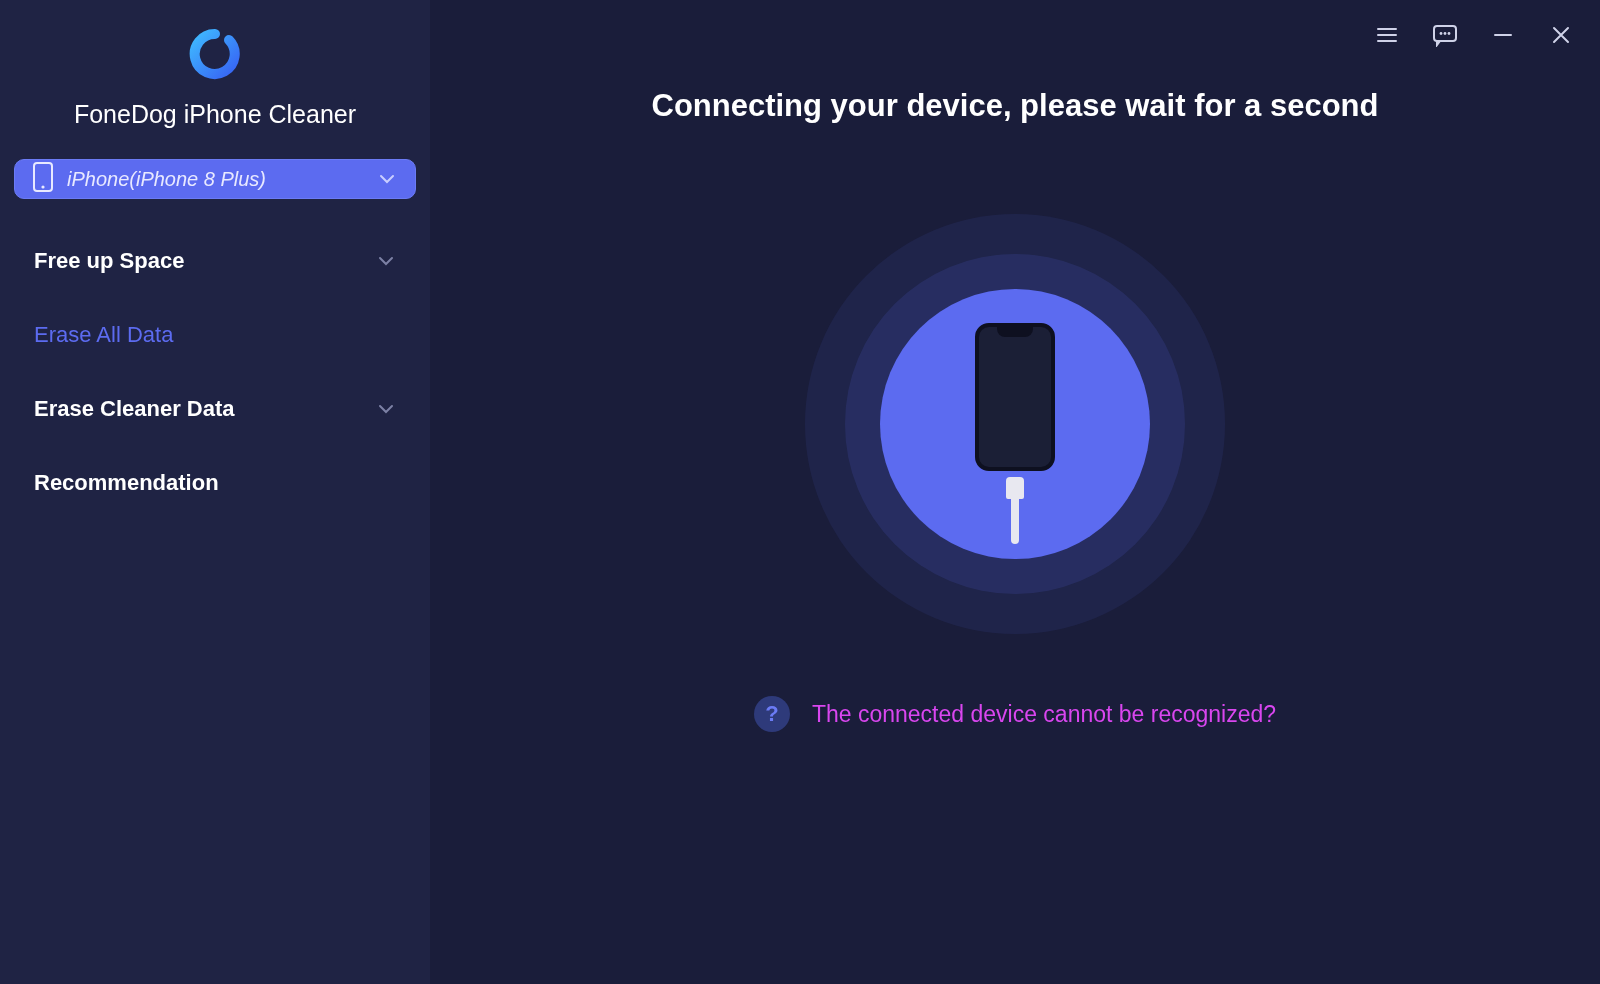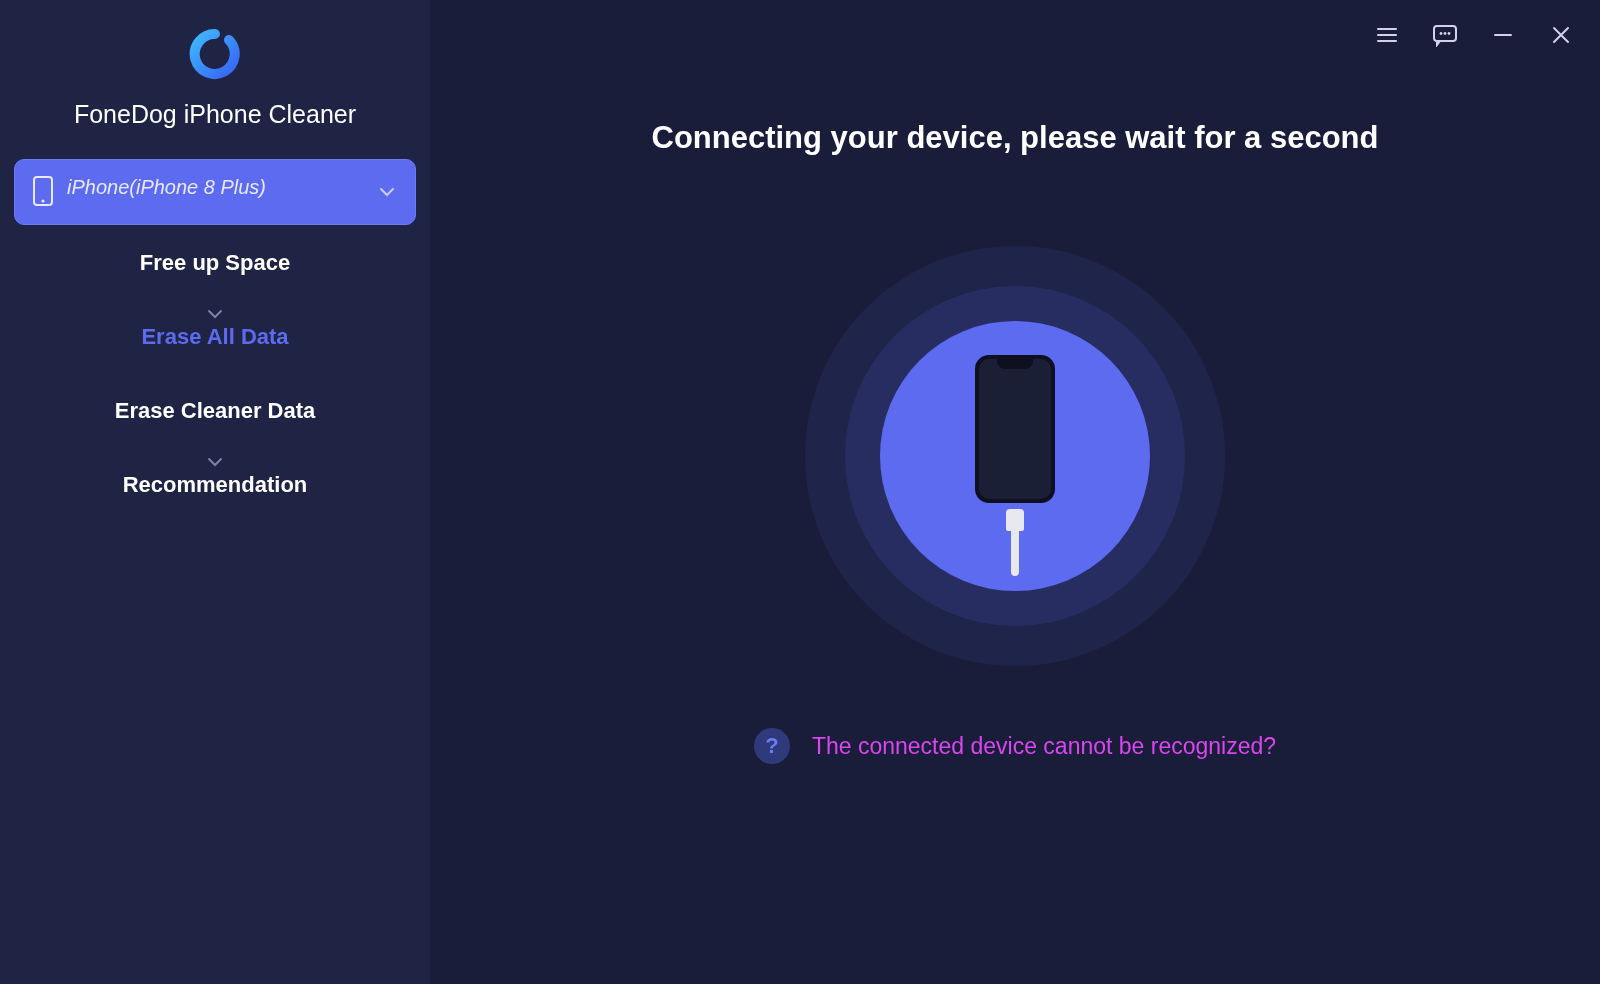--- a/index.html
+++ b/index.html
@@ -35,22 +35,23 @@
     .app-title {
       font-size: 25px;
       font-weight: 400;
       color: #fff;
     }
     .device-pill {
       margin: 0 14px 25px 14px;
       background: #5c6bf0;
       border: 1px solid #6b7bf5;
       border-radius: 10px;
-      height: 66px;
-      display: flex;
+      height: 40px;
+      display: flex;
+      align-items: center;
       padding: 16px 18px;
       cursor: pointer;
     }
     .device-icon { margin-right: 14px; }
     .device-label {
       font-size: 20px;
       color: #e8e9ff;
       font-style: italic;
       flex: 1;
     }
@@ -58,29 +59,28 @@
       color: #c9ceff;
       display: flex;
       align-items: center;
     }
     .nav-item {
       display: flex;
       align-items: center;
       padding: 0 34px;
       height: 74px;
       cursor: pointer;
-      flex-direction: column;
     }
     .nav-item .label {
       flex: 1;
       font-size: 22px;
       font-weight: 700;
       color: #fff;
     }
-    .nav-item.active .label { color: #5c6bf0; font-weight: 700; }
+    .nav-item.active .label { color: #5c6bf0; font-weight: 400; }
     .nav-item .chev { color: #7c81a5; }
     .main {
       flex: 1;
       height: 100%;
       position: relative;
     }
     .titlebar {
       position: absolute;
       top: 20px;
       right: 24px;
@@ -94,21 +94,21 @@
       display: flex;
       align-items: center;
       justify-content: center;
       cursor: pointer;
       color: #cfd2e8;
     }
     .main-heading {
       font-size: 31px;
       font-weight: 700;
       text-align: center;
-      margin-top: 120px;
+      margin-top: 88px;
       color: #fff;
     }
     .device-visual {
       display: flex;
       align-items: center;
       justify-content: center;
       margin-top: 90px;
     }
     .ring {
       border-radius: 50%;

